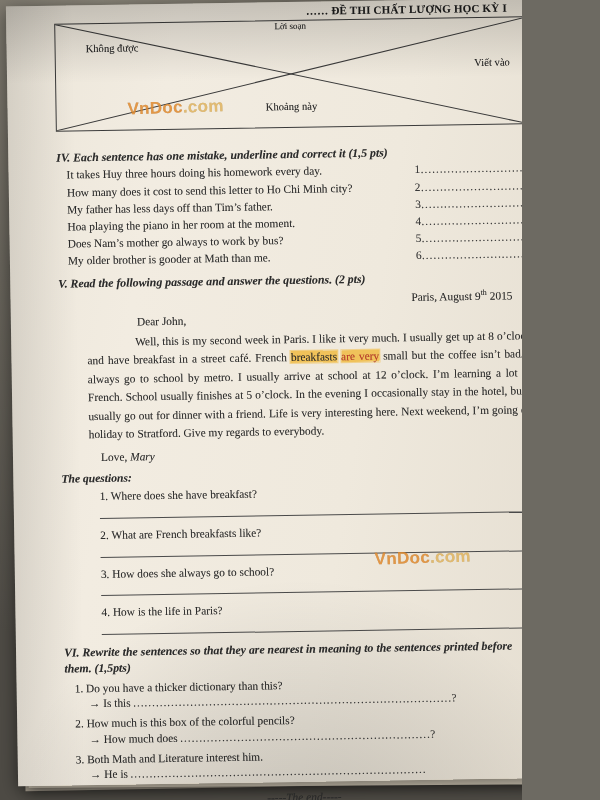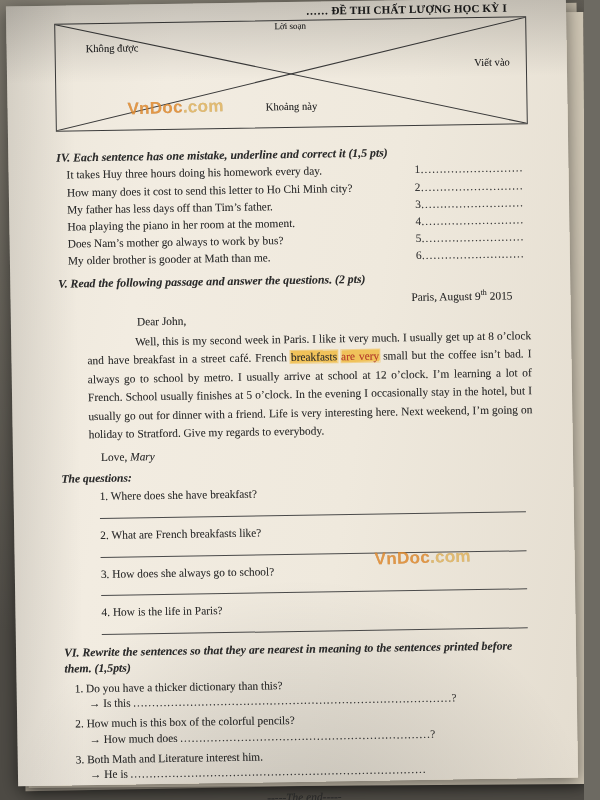--- a/index.html
+++ b/index.html
@@ -2,21 +2,21 @@
 <html><head>
 <meta charset="utf-8">
 <style>
   html, body {
     margin: 0;
     padding: 0;
     background: #6d6a62;
   }
   #page {
     position: relative;
-    width: 584px;
+    width: 522px;
     height: 800px;
     overflow: hidden;
     background: #be185d;
     font-family: "Liberation Serif", serif;
   }
   
   .desk {
     position: absolute;
     inset: 0;
     background:

